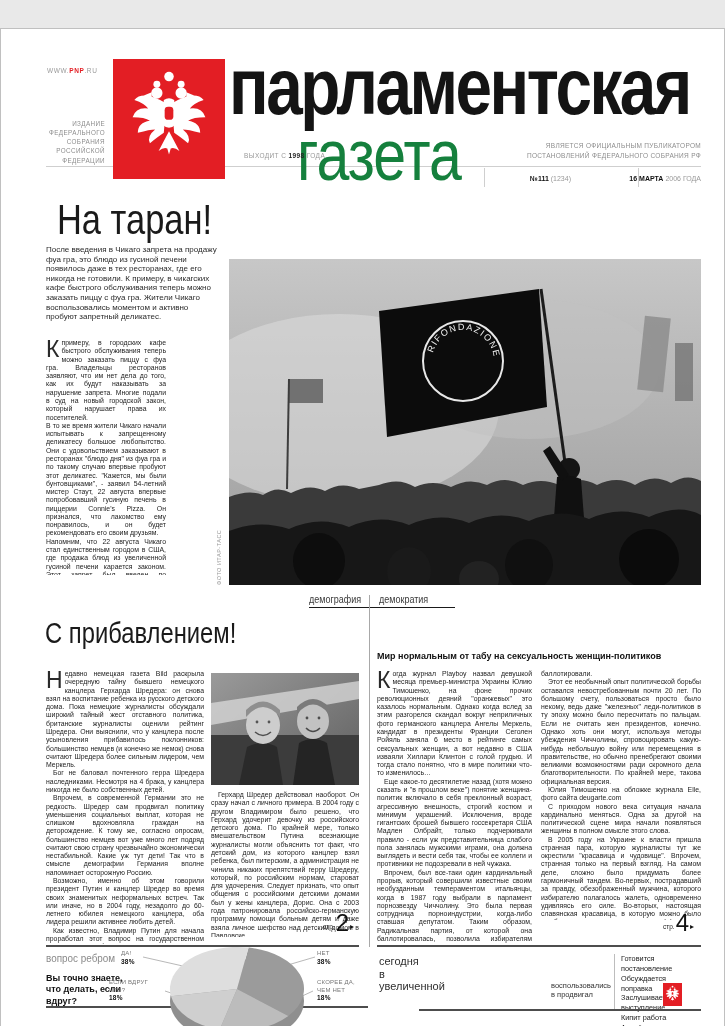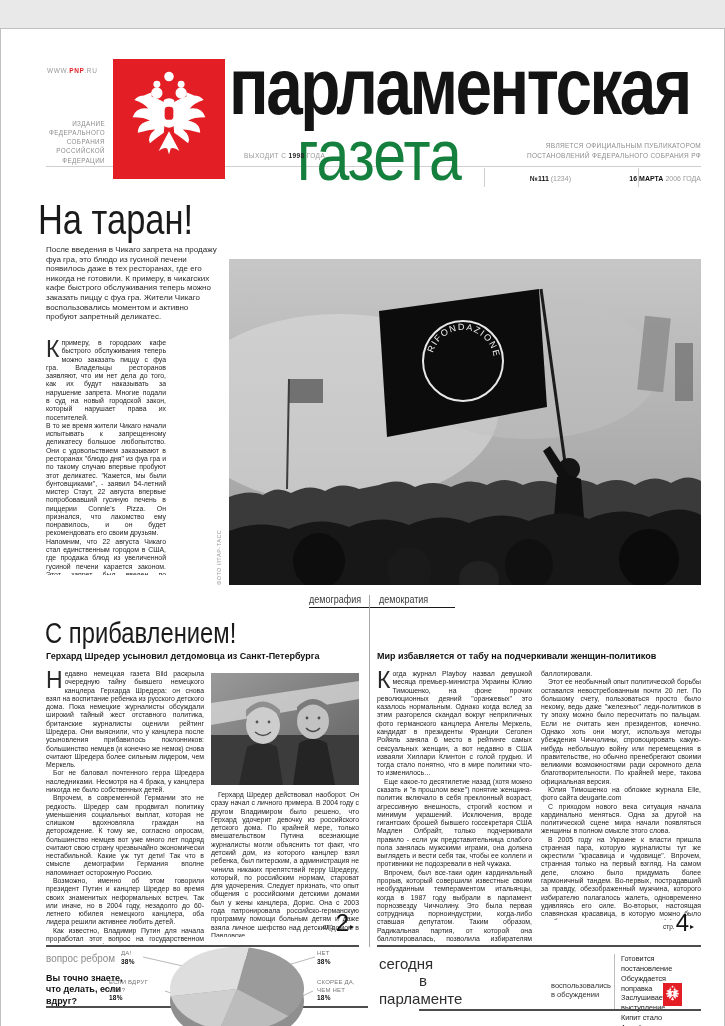--- a/index.html
+++ b/index.html
@@ -36,21 +36,21 @@
   .rule-dark{background:#4d4d4d;height:2px;}
   .pageref{display:flex;align-items:flex-end;gap:1px;cursor:pointer;}
   .pageref .lbl{font-size:6.5px;color:#222;padding-bottom:2px;}
   .pageref .num{font-size:24px;font-weight:400;color:#111;line-height:.8;}
   .pageref .arr{font-size:8px;color:#111;padding-bottom:1px;}
   
   .poll-label{font-size:11px;color:#8a8a8a;}
   .poll-q{font-size:9px;font-weight:700;line-height:1.25;color:#111;}
   .pie-lab{font-size:6px;color:#777;line-height:1.25;letter-spacing:.2px;}
   .pie-lab b{display:block;color:#111;font-size:6.5px;}
-  .today-label{font-size:15px;color:#2e2e2e;line-height:1.15;text-align:right;}
+  .today-label{font-size:11px;color:#2e2e2e;line-height:1.15;}
   .today-num{font-size:62px;font-weight:400;color:#111;line-height:.85;letter-spacing:-2px;}
   .today-unit{font-size:7.5px;line-height:1.25;color:#333;}
   .agenda{font-size:7.3px;line-height:1.35;color:#222;}
 </style>
 </head>
 <body>
 
 <div class="page">
 
   <svg width="0" height="0" style="position:absolute">
@@ -99,21 +99,21 @@
   <div class="abs since" style="left:243px;top:123px;"><span>ВЫХОДИТ С </span><b>1998</b><span> ГОДА</span></div>
 
   <div class="abs publisher" style="left:480px;top:112px;width:220px;">
     <div>ЯВЛЯЕТСЯ ОФИЦИАЛЬНЫМ ПУБЛИКАТОРОМ</div>
     <div>ПОСТАНОВЛЕНИЙ ФЕДЕРАЛЬНОГО СОБРАНИЯ РФ</div>
   </div>
 
   <div class="abs issue" style="left:480px;top:146px;width:90px;"><b>№111</b><span> (1234)</span></div>
   <div class="abs issue" style="left:600px;top:146px;width:100px;"><b>16 МАРТА</b><span> 2006 ГОДА</span></div>
 
-  <div class="abs headline h-lead" style="left:37px;top:170px;"><span class="cx">На таран!</span></div>
+  <div class="abs headline h-lead" style="left:56px;top:170px;"><span class="cx">На таран!</span></div>
 
   <div class="abs standfirst" style="left:45px;top:216px;width:174px;">После введения в Чикаго запрета на продажу фуа гра, это блюдо из гусиной печени появилось даже в тех ресторанах, где его никогда не готовили. К примеру, в чикагских кафе быстрого обслуживания теперь можно заказать пиццу с фуа гра. Жители Чикаго воспользовались моментом и активно пробуют запретный деликатес.</div>
 
   <div class="abs bodycol" style="left:45px;top:310px;width:120px;height:236px;">
     <span class="dropcap">К</span>
     <p>примеру, в городских кафе быстрого обслуживания теперь можно заказать пиццу с фуа гра. Владельцы ресторанов заявляют, что им нет дела до того, как их будут наказывать за нарушение запрета. Многие подали в суд на новый городской закон, который нарушает права их посетителей.</p>
     <p>В то же время жители Чикаго начали испытывать к запрещенному деликатесу большое любопытство. Они с удовольствием заказывают в ресторанах "блюдо дня" из фуа гра и по такому случаю впервые пробуют этот деликатес. "Кажется, мы были бунтовщиками", - заявил 54-летний мистер Стаут, 22 августа впервые попробовавший гусиную печень в пиццерии Connie's Pizza. Он признался, что лакомство ему понравилось, и он будет рекомендовать его своим друзьям.</p>
     <p>Напомним, что 22 августа Чикаго стал единственным городом в США, где продажа блюд из увеличенной гусиной печени карается законом. Этот запрет был введен по инициативе депутата Джо Мура, который является защитником животных. Увеличение гусиной печени, которая впоследствии идет на деликатесный паштет, достигается с помощью насильственного кормления птиц через трубку. Защитники животных считают эту процедуру неприемлемой, ащитником животных. Увеличение гусиной печени, которая впоследствии идет на деликатесный паштет, достигается</p>
   </div>
 
@@ -153,21 +153,20 @@
       <line x1="60" y1="120" x2="58" y2="230" stroke="#3d3d3d" stroke-width="2"></line>
     </svg>
   </div>
 
   <div class="abs tab" style="left:308px;top:565px;"><span class="cx9">демография</span></div>
   <div class="abs tab" style="left:378px;top:565px;"><span class="cx9">демократия</span></div>
   <div class="abs" style="left:308px;top:578px;width:146px;height:1px;background:#1a1a1a;"></div>
   <div class="abs" style="left:368px;top:566px;width:1px;height:352px;background:#a8a8a8;"></div>
 
   <div class="abs headline h-mid" style="left:44px;top:590px;"><span class="cx">С прибавлением!</span></div>
-  <div class="abs subhead" style="left:45px;top:622px;width:315px;">Герхард Шредер усыновил детдомовца из Санкт-Петербурга</div>
 
   <div class="abs bodycol" style="left:45px;top:641px;width:158px;height:274px;">
     <span class="dropcap">Н</span>
     <p>едавно немецкая газета Bild раскрыла очередную тайну бывшего немецкого канцлера Герхарда Шредера: он снова взял на воспитание ребенка из русского детского дома. Пока немецкие журналисты обсуждали широкий тайный жест отставного политика, британские журналисты оценили рейтинг Шредера. Они выяснили, что у канцлера после усыновления прибавилось поклонников: большинство немцев (и конечно же немок) снова считают Шредера более сильным лидером, чем Меркель.</p>
     <p class="ind">Бог не баловал почтенного герра Шредера наследниками. Несмотря на 4 брака, у канцлера никогда не было собственных детей.</p>
     <p class="ind">Впрочем, в современной Германии это не редкость. Шредер сам продвигал политику уменьшения социальных выплат, которая не слишком вдохновляла граждан на деторождение. К тому же, согласно опросам, большинство немцев вот уже много лет подряд считают свою страну чрезвычайно экономически нестабильной. Какие уж тут дети! Так что в смысле демографии Германия вполне напоминает осторожную Россию.</p>
     <p class="ind">Возможно, именно об этом говорили президент Путин и канцлер Шредер во время своих знаменитых неформальных встреч. Так или иначе, но в 2004 году, незадолго до 60-летнего юбилея немецкого канцлера, оба лидера решили активнее любить детей.</p>
     <p class="ind">Как известно, Владимир Путин для начала проработал этот вопрос на государственном уровне, и обратился с президентским посланием, в котором подчеркнул демографические проблемы России. Только после этого он приступил к практике с широко известным мальчиком Никитой.</p>
   </div>
 
@@ -201,21 +200,21 @@
     <p class="ind">Герхард Шредер действовал наоборот. Он сразу начал с личного примера. В 2004 году с другом Владимиром было решено, что Герхард удочерит девочку из российского детского дома. По крайней мере, только вмешательством Путина всезнающие журналисты могли объяснить тот факт, что детский дом, из которого канцлер взял ребенка, был питерским, а администрация не чинила никаких препятствий герру Шредеру, который, по российским нормам, староват для удочерения. Следует признать, что опыт общения с российскими детскими домами был у жены канцлера, Дорис. Она с 2003 года патронировала российско-германскую программу помощи больным детям и даже взяла личное шефство над детским домом в Павловске.</p>
 
   </div>
 
   <div class="abs pageref" style="left:322px;top:884px;">
     <span class="lbl">стр.</span>
     <span class="num">2</span>
     <span class="arr">▸</span>
   </div>
 
-  <div class="abs subhead" style="left:376px;top:622px;width:324px;">Мир избавляется от табу на подчеркивали женщин-политиков</div>
+  <div class="abs subhead" style="left:376px;top:622px;width:324px;">Мир нормальным от табу на сексуальность женщин-политиков</div>
 
   <div class="abs bodycol" style="left:376px;top:641px;width:155px;height:274px;">
     <span class="dropcap">К</span>
     <p>огда журнал Playboy назвал девушкой месяца премьер-министра Украины Юлию Тимошенко, на фоне прочих революционных деяний "оранжевых" это казалось нормальным. Однако когда вслед за этим разгорелся скандал вокруг неприличных фото германского канцлера Ангелы Меркель, кандидат в президенты Франции Сеголен Ройяль заняла 6 место в рейтинге самых сексуальных женщин, а вот недавно в США изваяли Хиллари Клинтон с голой грудью. И тогда стало понятно, что в мире политики что-то изменилось…</p>
     <p class="ind">Еще какое-то десятилетие назад (хотя можно сказать и "в прошлом веке") понятие женщина-политик включало в себя преклонный возраст, агрессивную внешность, строгий костюм и минимум украшений. Исключения, вроде гигантских брошей бывшего госсекретаря США Мадлен Олбрайт, только подчеркивали правило - если уж представительница слабого пола занялась мужскими играми, она должна выглядеть и вести себя так, чтобы ее коллеги и противники не подозревали в ней чужака.</p>
     <p class="ind">Впрочем, был все-таки один кардинальный прорыв, который совершили известные своим необузданным темпераментом итальянцы, когда в 1987 году выбрали в парламент порнозвезду Чиччолину. Это была первая сотрудница порноиндустрии, когда-либо ставшая депутатом. Таким образом, Радикальная партия, от которой она баллотировалась, позволила избирателям весело пошутить (что-то сродни написанию трех известных букв в клеточке бюллетеня). Оказалось, что на тех выборах пошутить захотели около 20 тысяч человек… На всякий случай на второй срок Чиччолину не</p>
   </div>
 
   <div class="abs bodycol" style="left:540px;top:641px;width:160px;height:250px;">
     <p>баллотировали.</p>
@@ -252,32 +251,32 @@
       <ellipse cx="136" cy="60" rx="67" ry="42" fill="#8f8f8f"></ellipse>
       <path d="M136,48 L147.6,6.6 A67,42 0 0 1 187.3,75 Z" fill="#9b9b9b"></path>
       <path d="M136,48 L187.3,75 A67,42 0 0 1 118.7,88.6 Z" fill="#bcbcbc"></path>
       <path d="M136,48 L118.7,88.6 A67,42 0 0 1 70,55.3 Z" fill="#cfcfcf"></path>
       <path d="M136,48 L70,55.3 A67,42 0 0 1 147.6,6.6 Z" fill="#dedede"></path>
     </svg>
   </div>
 
   <div class="abs today-label" style="left:378px;top:926px;width:48px;">
     <div>сегодня</div>
-    <div>в парламенте</div>
+    <div>в увеличенной</div>
   </div>
   <div class="abs today-unit" style="left:550px;top:952px;">
     <div>воспользовались</div>
-    <div>в обсуждении</div>
+    <div>в продвигал</div>
   </div>
   <div class="abs" style="left:613px;top:925px;width:1px;height:55px;background:#bdbdbd;"></div>
   <div class="abs agenda" style="left:620px;top:925px;width:58px;">
     <div>Готовится постановление</div>
     <div>Обсуждается поправка</div>
     <div>Заслушивается выступление</div>
-    <div>Кипит стало</div>
+    <div>Кипит работа</div>
     <div>А ещё журнал</div>
   </div>
   <div class="abs" style="left:662px;top:954px;">
     <svg width="19" height="23" viewBox="0 0 19 23">
       <rect width="19" height="23" fill="#e31e24"></rect>
       <use href="#eagle" x="1.5" y="1.5" width="16" height="20"></use>
     </svg>
   </div>
   <div class="abs rule-dark" style="left:418px;top:980px;width:282px;"></div>
 

